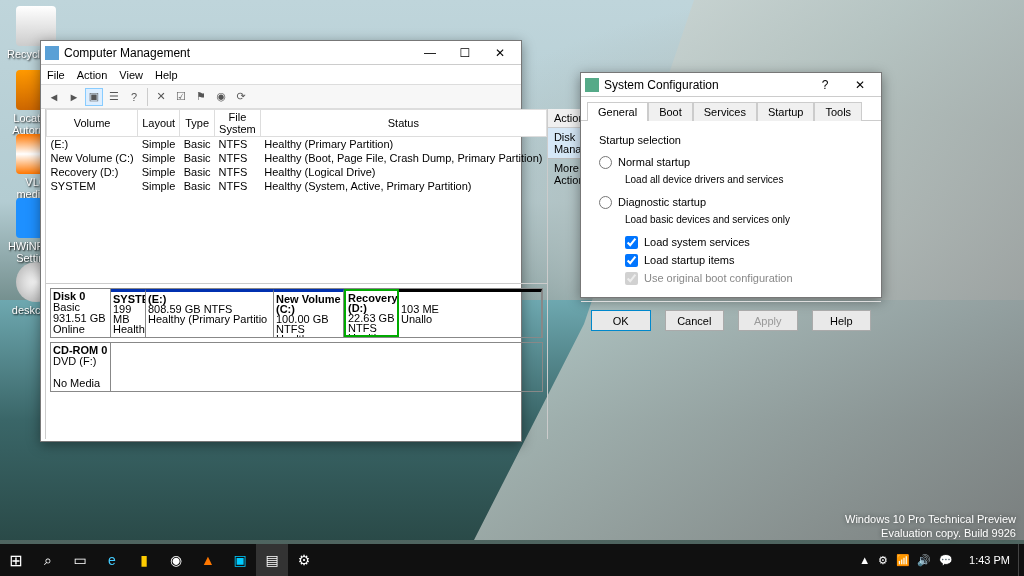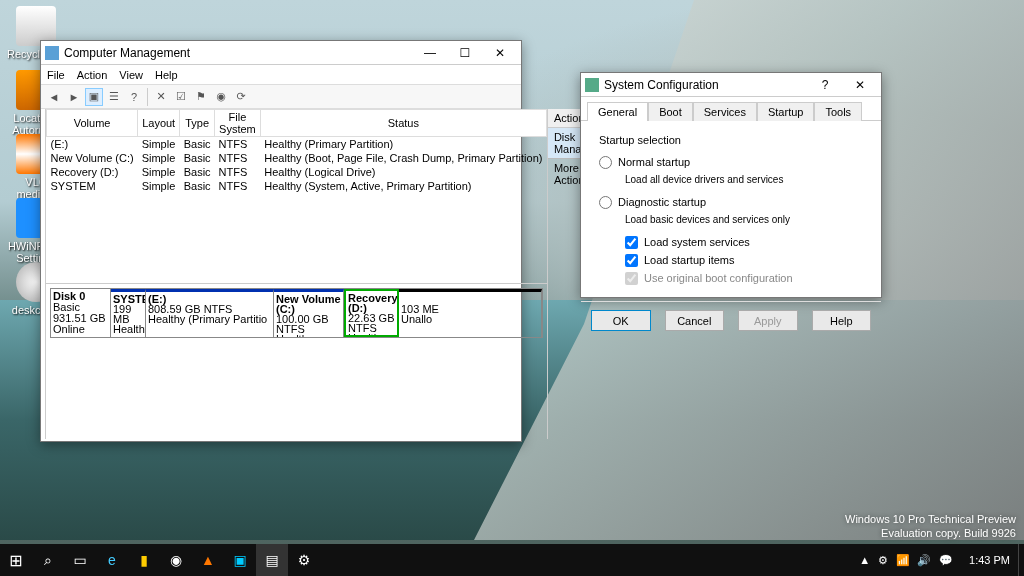--- a/index.html
+++ b/index.html
@@ -175,20 +175,24 @@
         <div class="disk-row">
           <div class="lab"><b>Disk 0</b><span>Basic</span><br><span>931.51 GB</span><br><span>Online</span></div>
           <div class="parts">
             <div class="part" style="width:35px"><b>SYSTEM</b><br><span>199 MB</span><br><span>Healthy</span></div>
             <div class="part" style="width:128px"><b>(E:)</b><br><span>808.59 GB NTFS</span><br><span>Healthy (Primary Partitio</span></div>
             <div class="part" style="width:70px"><b>New Volume  (C:)</b><br><span>100.00 GB NTFS</span><br><span>Healthy (Boot, Page</span></div>
             <div class="part green" style="width:55px"><b>Recovery  (D:)</b><br><span>22.63 GB NTFS</span><br><span>Healthy (Logica</span></div>
             <div class="part unalloc" style="flex:1"><b></b><br><span>103 ME</span><br><span>Unallo</span></div>
           </div>
         </div>
+        <div class="disk-row">
+          <div class="lab"><b>CD-ROM 0</b><span>DVD (F:)</span><br><br><span>No Media</span></div>
+          <div class="parts"></div>
+        </div>
       </div>
     </div>
     <div class="cm-actions">
       <div class="hdr">Actions</div>
       <div class="sub">Disk Management</div>
       <div class="itm">
           <span>More Actions</span>
           <span>▸</span>
         </div>
     </div>

